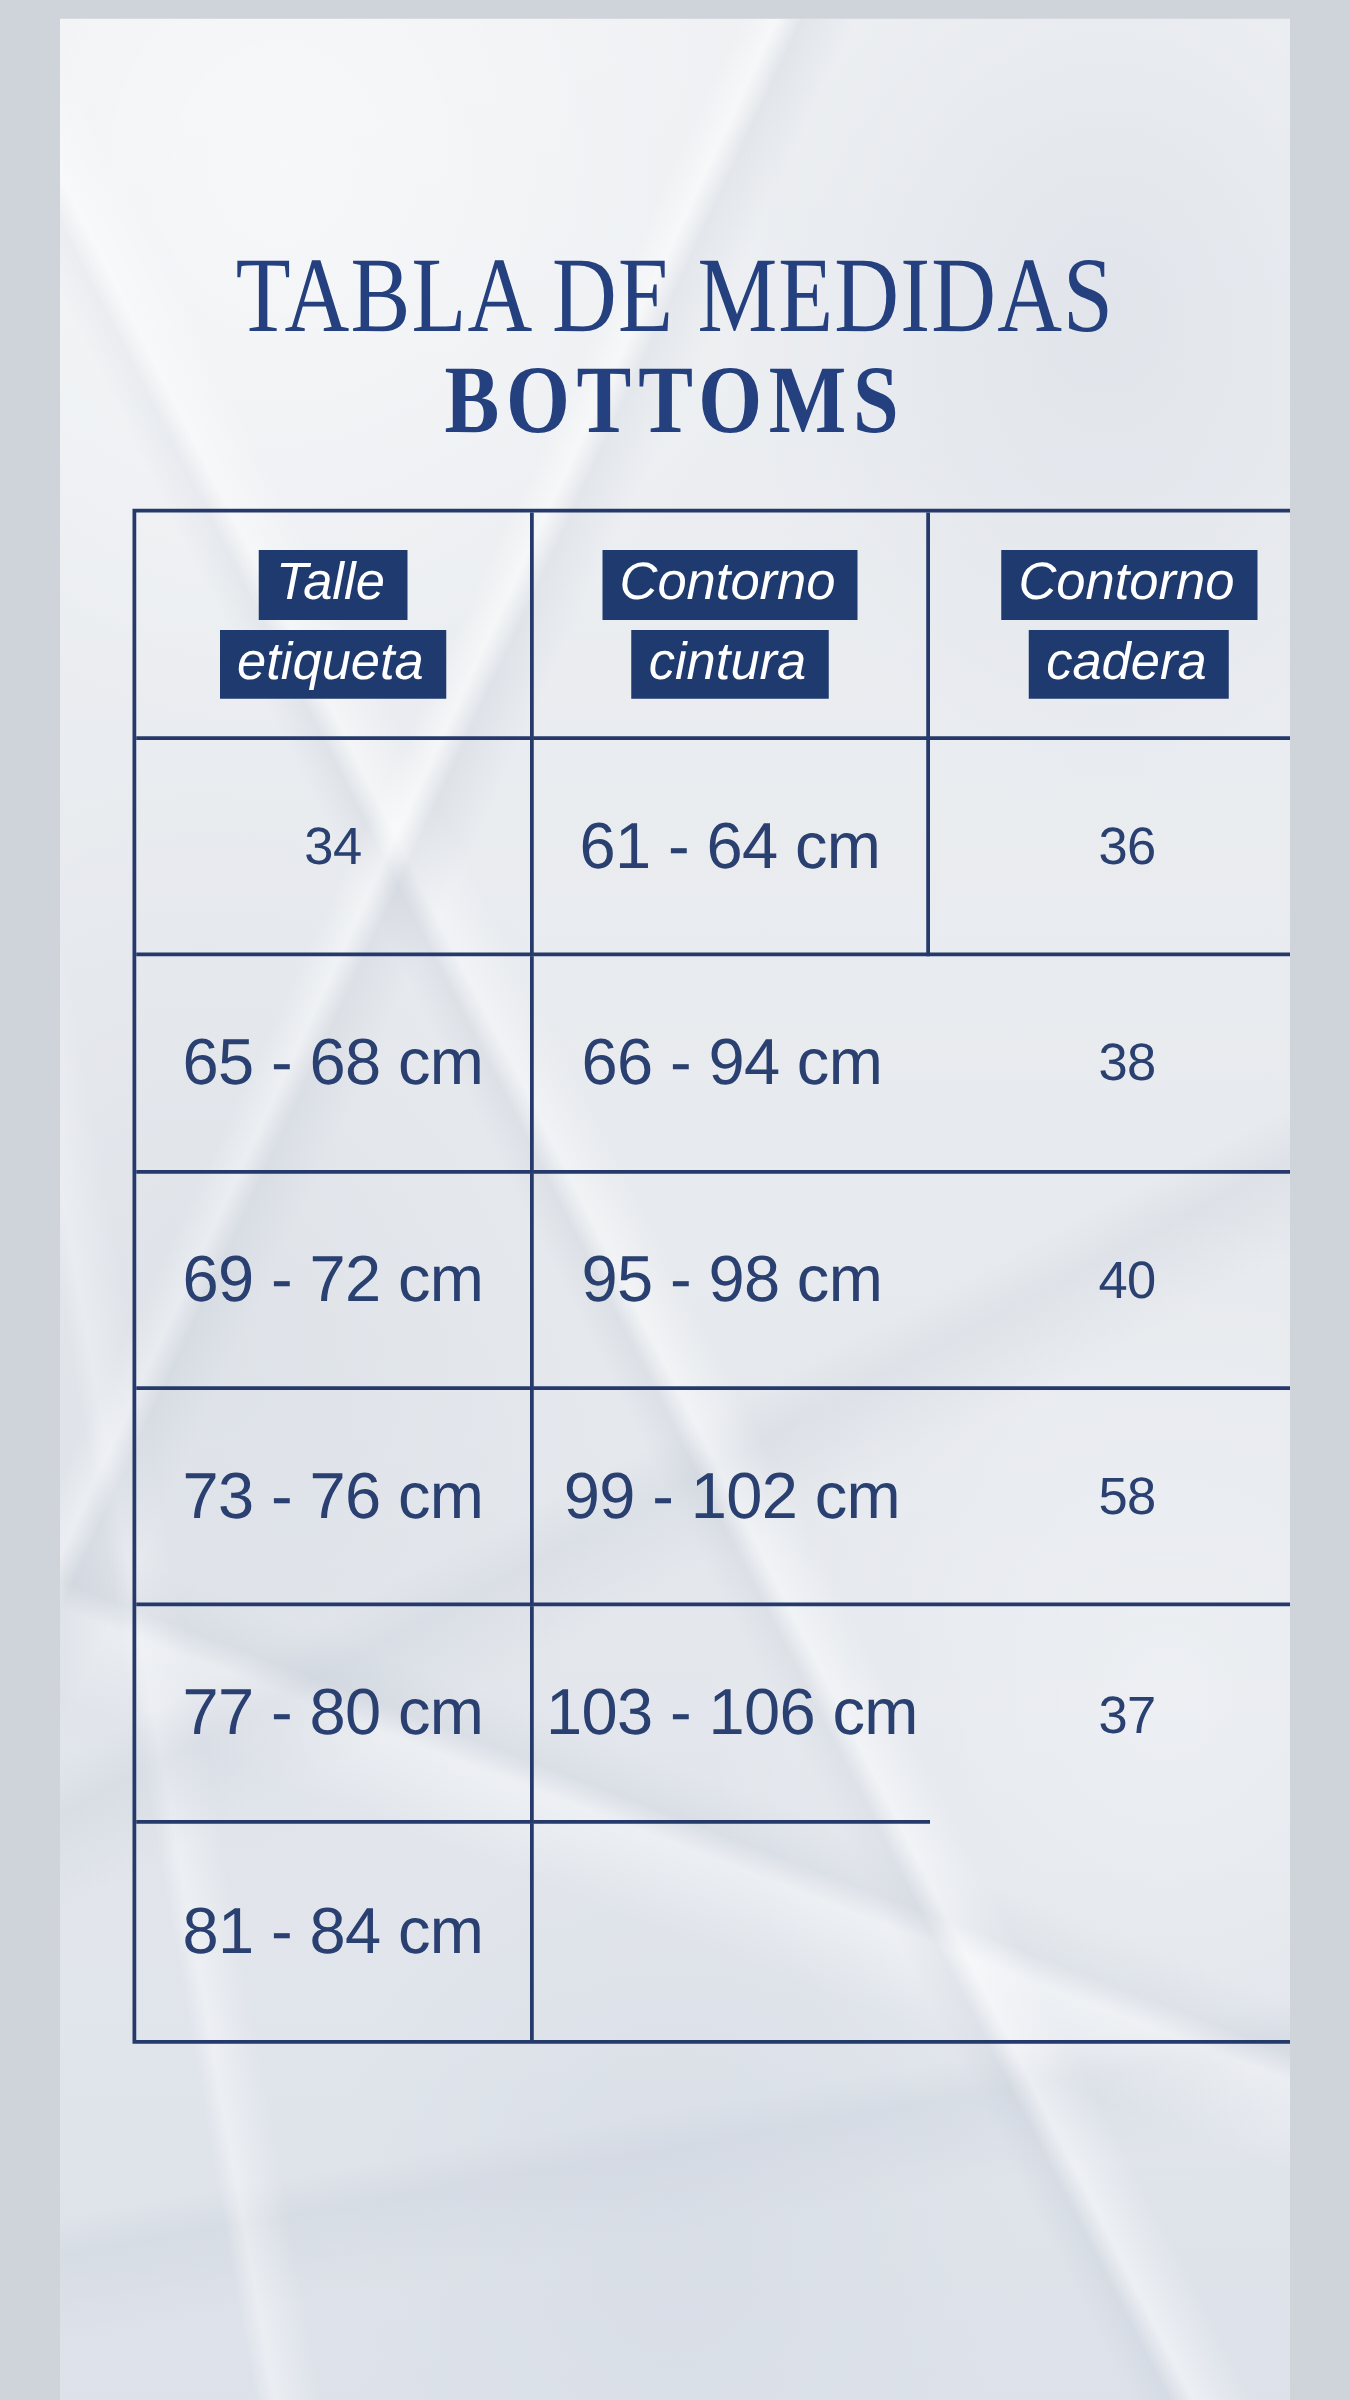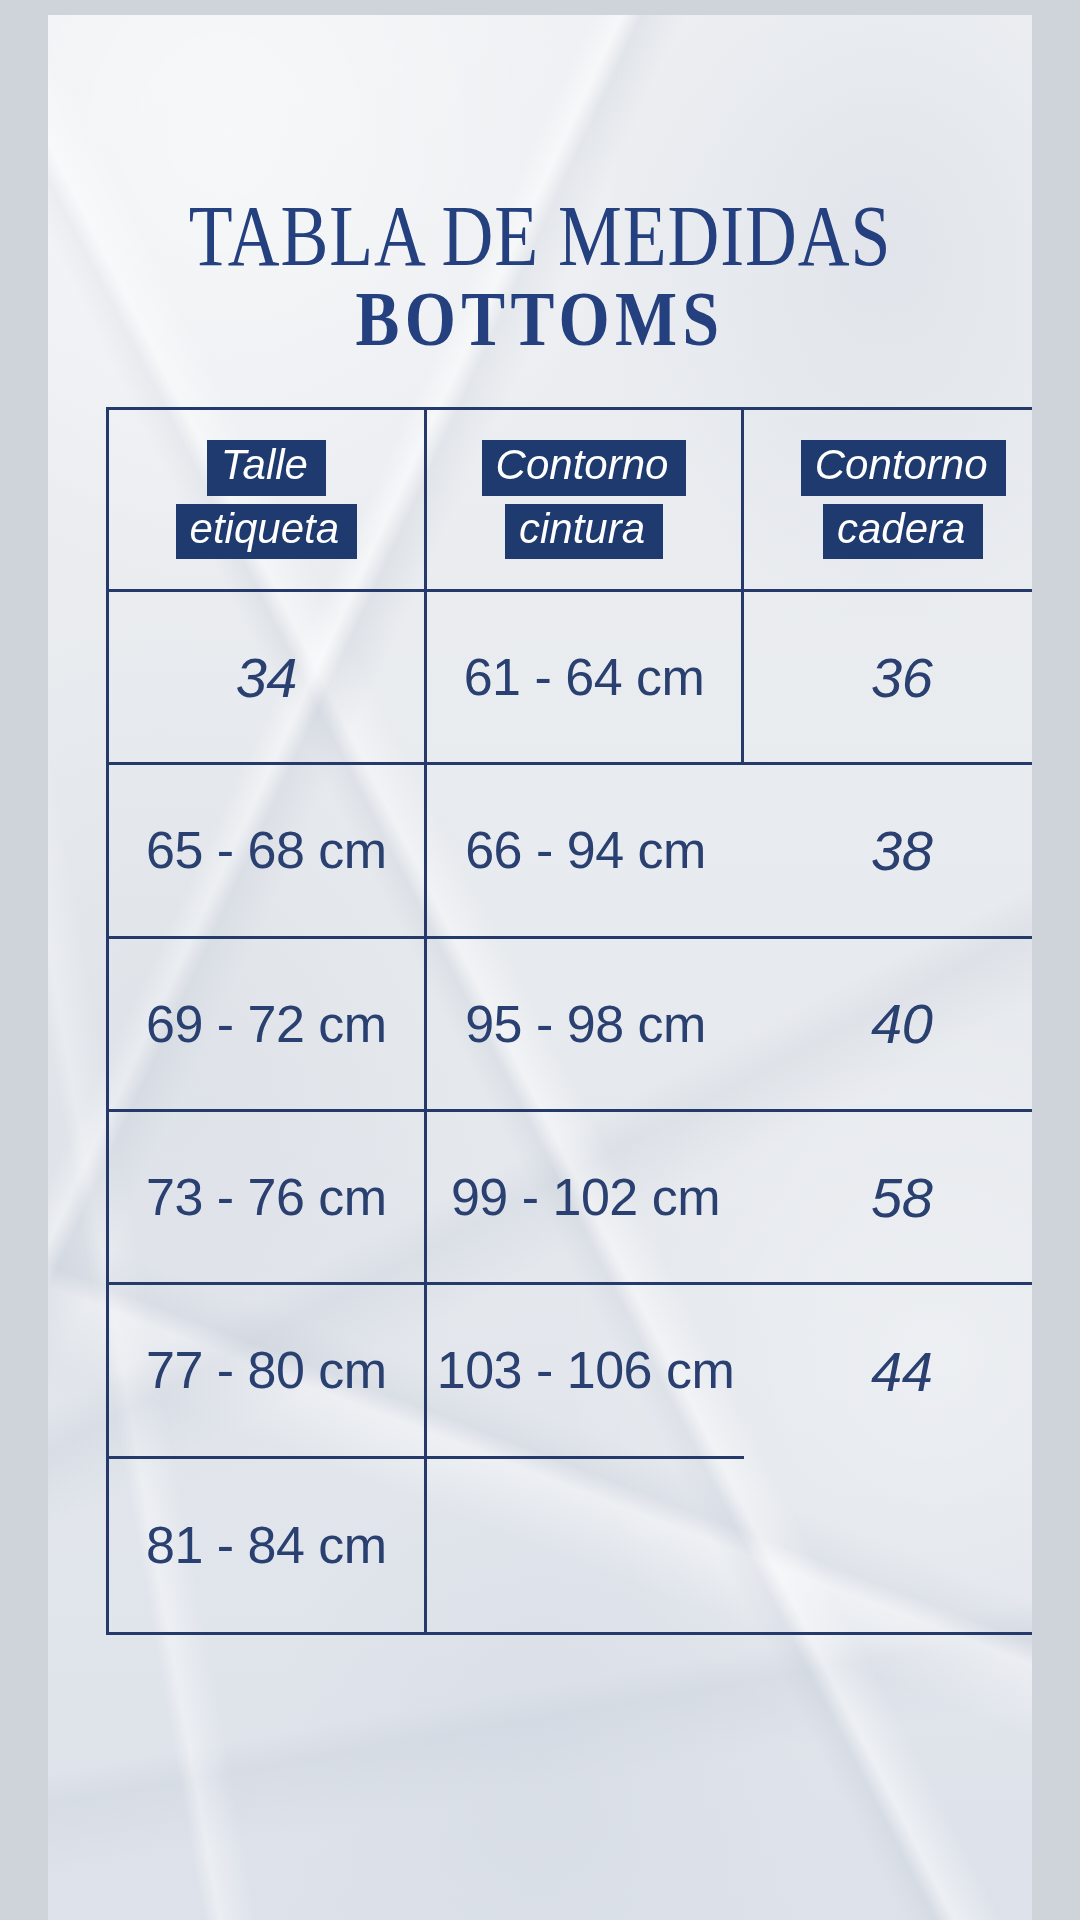--- a/index.html
+++ b/index.html
@@ -88,21 +88,21 @@
     font-size:42px;line-height:1.02;
     padding:4px 18px 9px 14px;
   }
 
   .val{
     color:var(--text-navy);
     font-size:52px;
     letter-spacing:-0.5px;
     white-space:nowrap;
   }
-  .val.size-val{font-size:56px;font-style:italic;}
+  .val.size-val{font-size:42px;}
 </style>
 </head>
 <body>
 
 <div class="page">
   <div class="paper"></div>
 
   <div class="titles">
     <h1 class="title-main">TABLA DE MEDIDAS</h1>
     <h2 class="title-sub">BOTTOMS</h2>
@@ -164,20 +164,20 @@
         <span class="val size-val">58</span>
       </div>
     <div class="cell">
         <span class="val">77 - 80 cm</span>
       </div>
     <div class="cell col-last">
         <span class="val">103 - 106 cm</span>
       </div>
 
     <div class="cell row-last">
-        <span class="val size-val">44</span>
+        <span class="val size-val">37</span>
       </div>
     <div class="cell row-last">
         <span class="val">81 - 84 cm</span>
       </div>
 
   </div>
 </div>
 
 </body></html>

